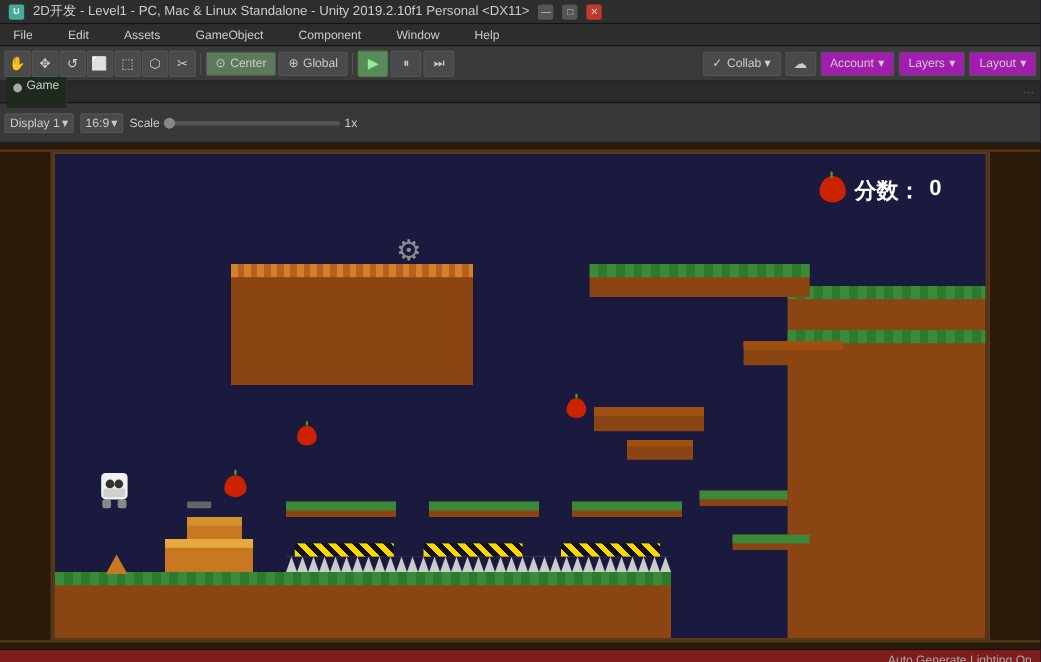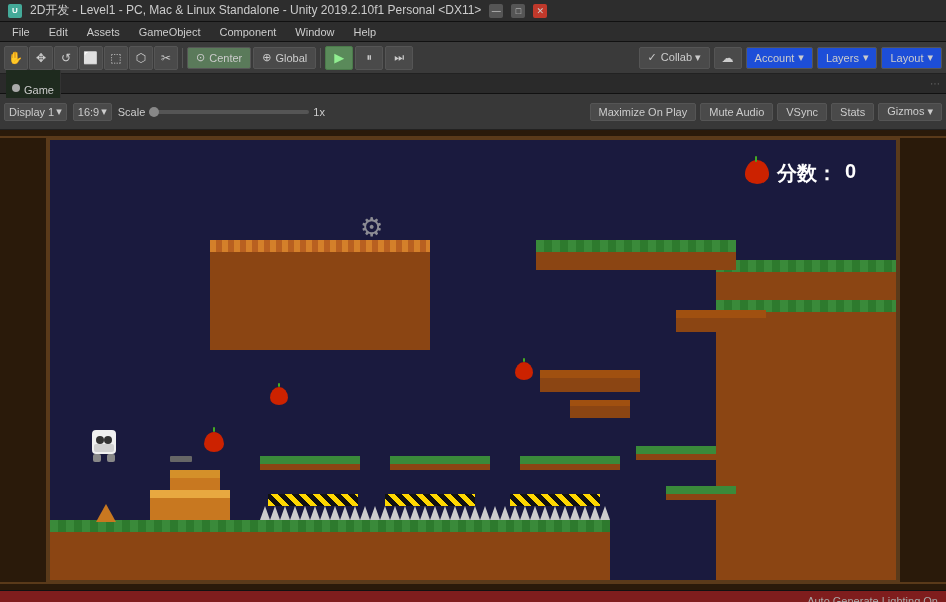--- a/index.html
+++ b/index.html
@@ -41,21 +41,21 @@
     .title-bar-btn:last-child { background: #c0392b; }
 
     
     #menu-bar {
       height: 20px;
       background: #2d2d2d;
       display: flex;
       align-items: center;
       padding: 0 4px;
       border-bottom: 1px solid #111;
-      gap: 3px;
+      gap: 16px;
     }
     .menu-item {
       padding: 0 8px;
       height: 18px;
       line-height: 18px;
       font-size: 11px;
       color: #ccc;
       cursor: pointer;
       border-radius: 2px;
     }
@@ -117,21 +117,21 @@
       font-size: 11px; color: #ccc;
       cursor: pointer;
     }
     .toolbar-right {
       margin-left: auto;
       display: flex; gap: 4px; align-items: center;
     }
     .dropdown-btn {
       height: 22px;
       padding: 0 8px;
-      background: #1d4ed8;
+      background: #a21caf;
       border: 1px solid #555;
       border-radius: 2px;
       display: flex; align-items: center; gap: 4px;
       font-size: 11px; color: #ccc;
       cursor: pointer;
     }
     .collab-btn {
       height: 22px;
       padding: 0 8px;
       background: #4a4a4a;
@@ -154,21 +154,21 @@
     
     #game-bar {
       height: 20px;
       background: #2a2a2a;
       display: flex;
       align-items: center;
       padding: 0 6px;
       border-bottom: 1px solid #111;
     }
     #game-tab {
-      display: flex; align-items: flex-start; gap: 4px;
+      display: flex; align-items: flex-end; gap: 4px;
       font-size: 11px; color: #ccc;
       padding: 14px 6px;
       height: 100%;
       background: #1e2a1e;
       border-right: 1px solid #333;
     }
     #game-tab-dot {
       width: 8px; height: 8px;
       border-radius: 50%;
       background: #aaa;
@@ -411,27 +411,20 @@
     <span>16:9</span>
     <span>▾</span>
   </div>
   <div id="scale-bar">
     <span>Scale</span>
     <div class="scale-track">
       <div class="scale-thumb"></div>
     </div>
     <span>1x</span>
   </div>
-  <div class="ctrl-right">
-    <div class="ctrl-btn">Maximize On Play</div>
-    <div class="ctrl-btn">Mute Audio</div>
-    <div class="ctrl-btn">VSync</div>
-    <div class="ctrl-btn">Stats</div>
-    <div class="ctrl-btn">Gizmos ▾</div>
-  </div>
 </div>
 
 <div id="game-canvas">
 
   <div id="scene-bg"></div>
 
   <div id="game-scene">
 
     <div id="score-display">
       <div class="apple-icon"></div>

